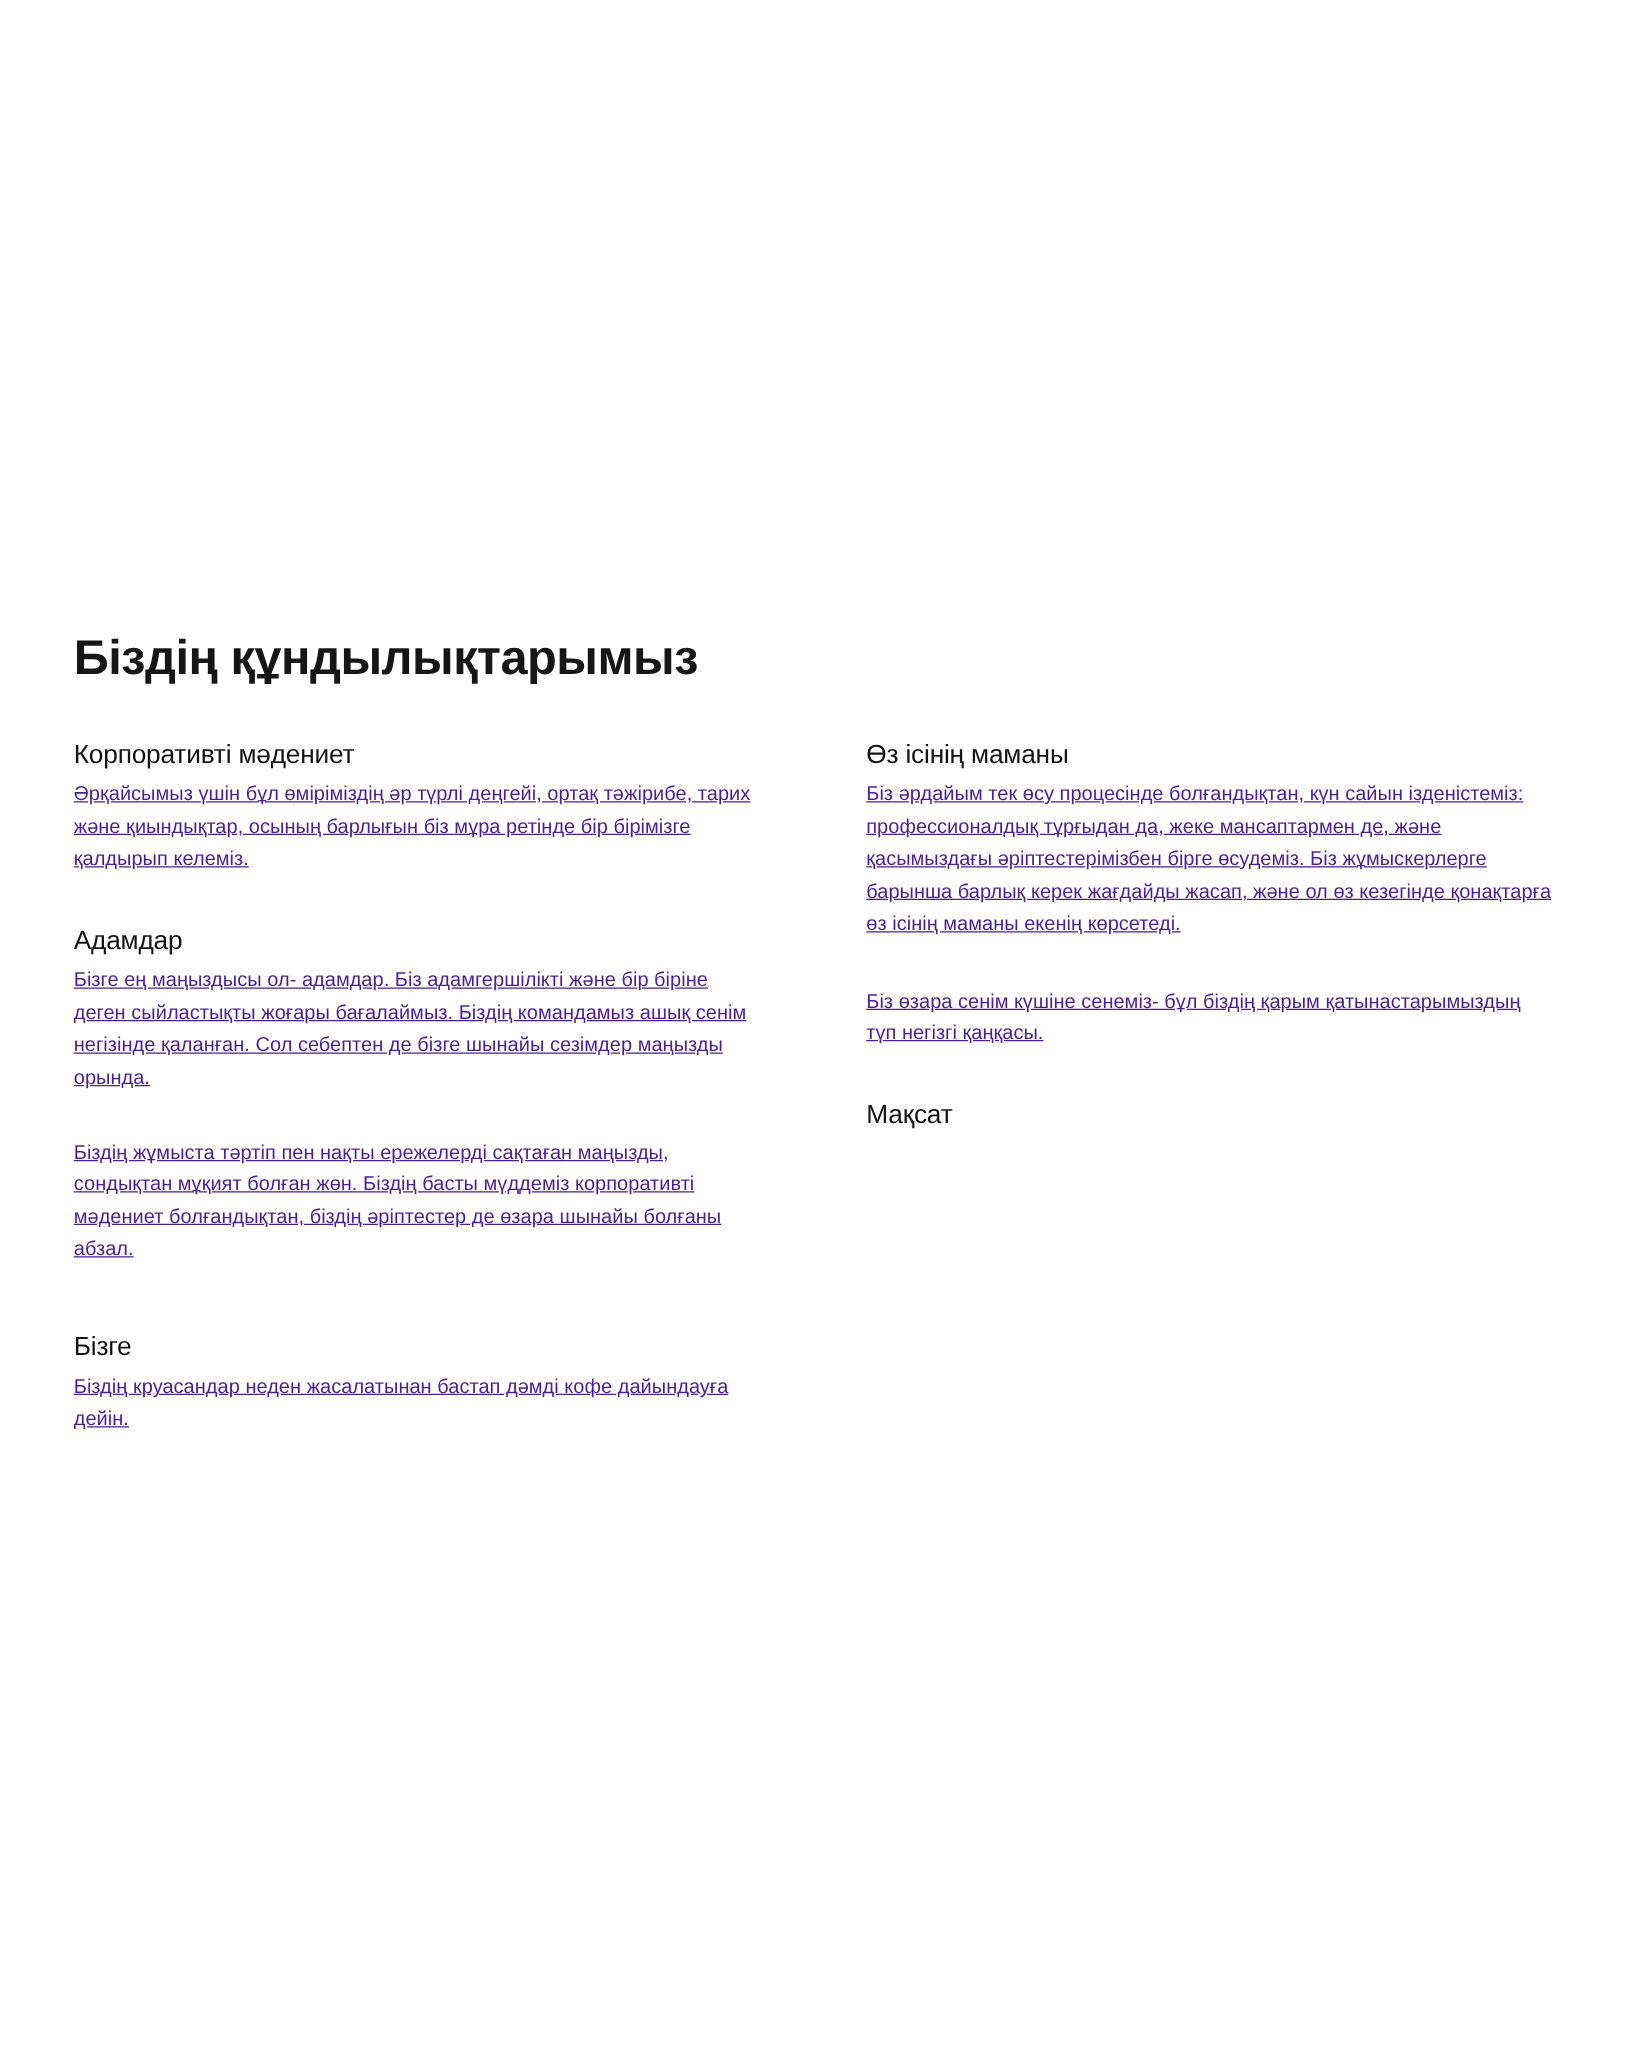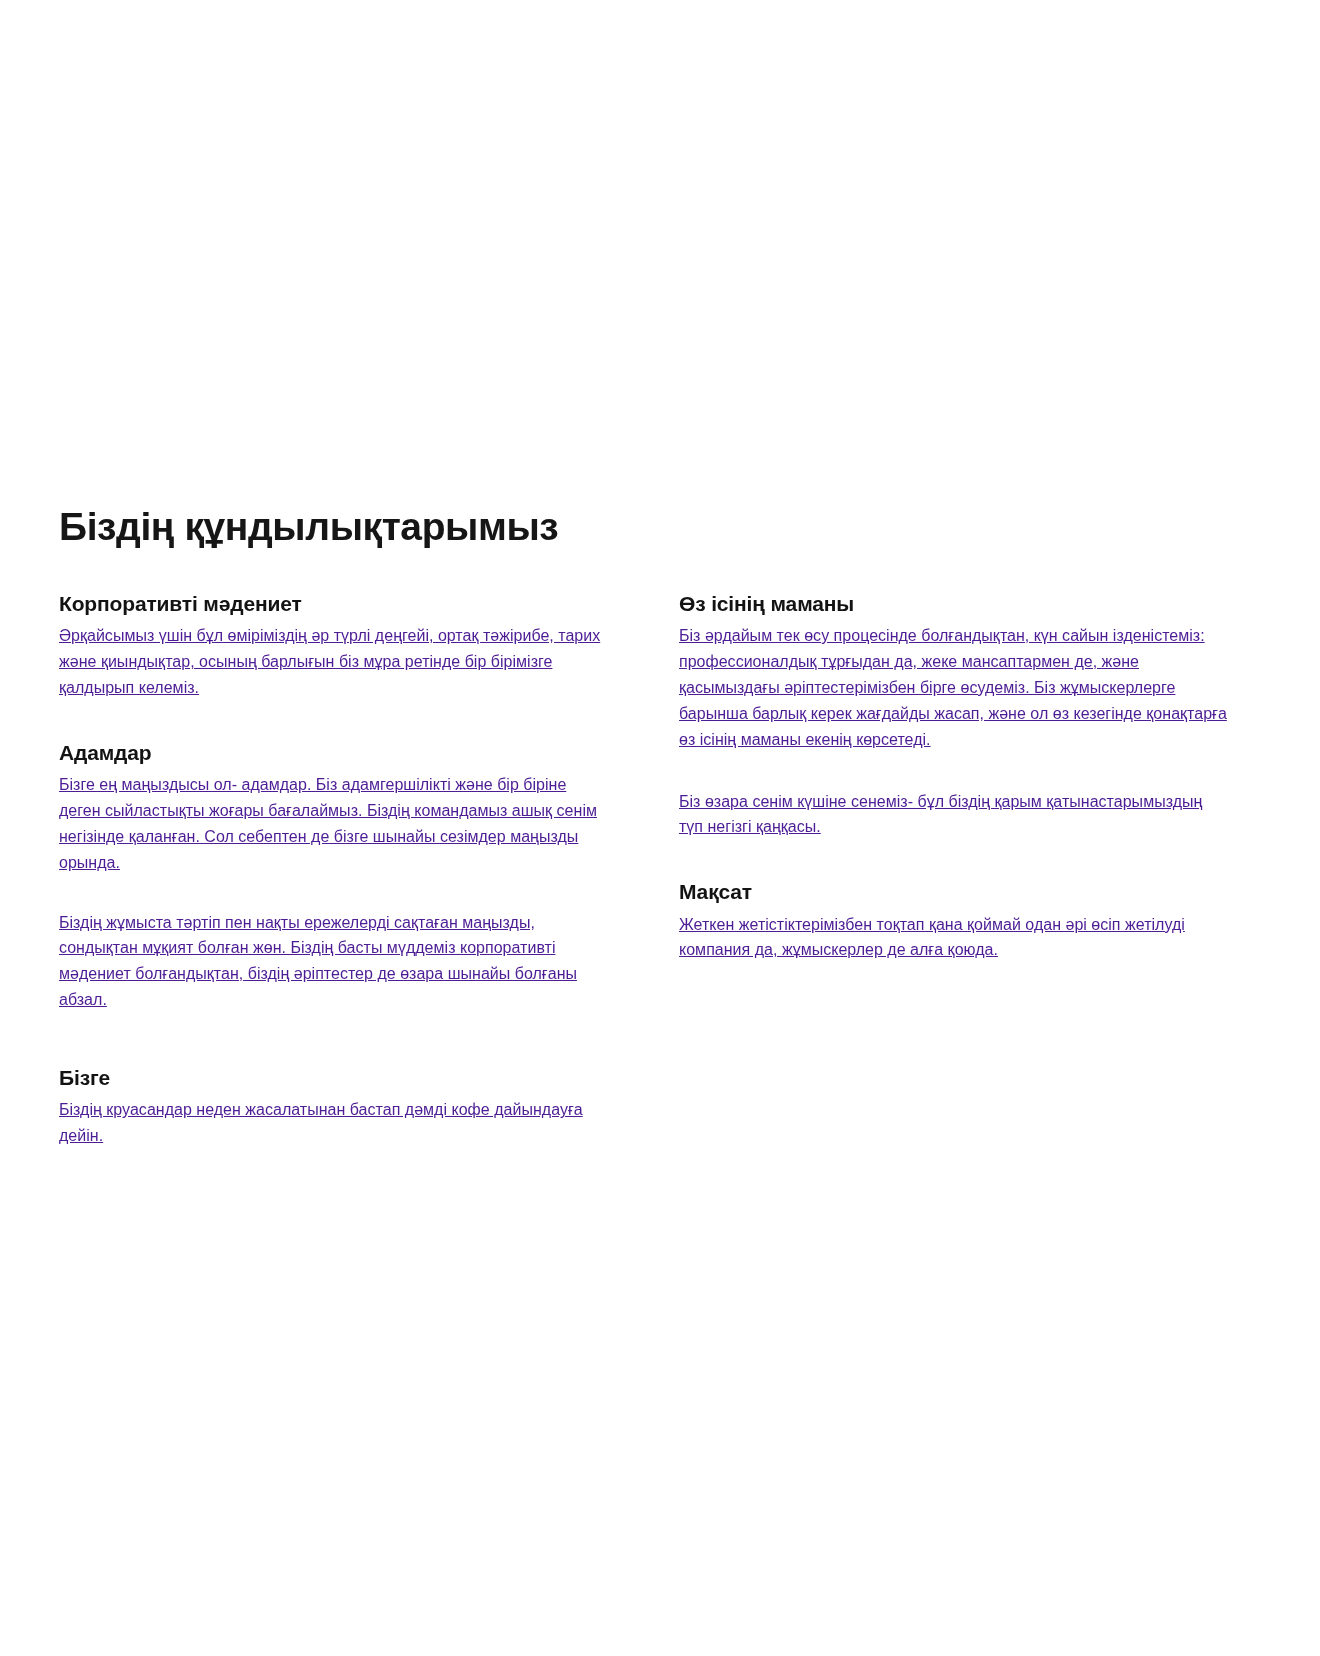--- a/index.html
+++ b/index.html
@@ -50,30 +50,30 @@
     gap: 65px;
   }
 
   .col {
     width: 548px;
     flex: 0 0 548px;
   }
   .col-right {
     width: 548px;
     flex: 0 0 548px;
-    margin-left: 7px;
+    margin-left: 21px;
   }
 
   .section {
     margin-bottom: 0;
   }
 
   .section-title {
     font-size: 21px;
-    font-weight: 700;
+    font-weight: 400;
     color: #131313;
     letter-spacing: -0.15px;
     line-height: 1.2;
     margin: 0 0 7px 0;
   }
 
   .section-body {
     font-size: 16px;
     line-height: 1.62;
     color: #4c1d95;
@@ -138,20 +138,19 @@
         <div class="gap-md"></div>
 
         <div class="section">
           <p class="section-body">Біз өзара сенім күшіне сенеміз- бұл біздің қарым қатынастарымыздың түп негізгі қаңқасы.</p>
         </div>
 
         <div class="gap-lg"></div>
 
         <div class="section">
           <h2 class="section-title">Мақсат</h2>
-          <p class="section-body">Жеткен жетістіктерімізбен тоқтап қана қоймай одан әрі өсіп жетілуді компания да, жұмыскерлер де алға қоюда.</p>
         </div>
 
       </div>
 
     </div>
   </div>
 </div>
 
 </body></html>

